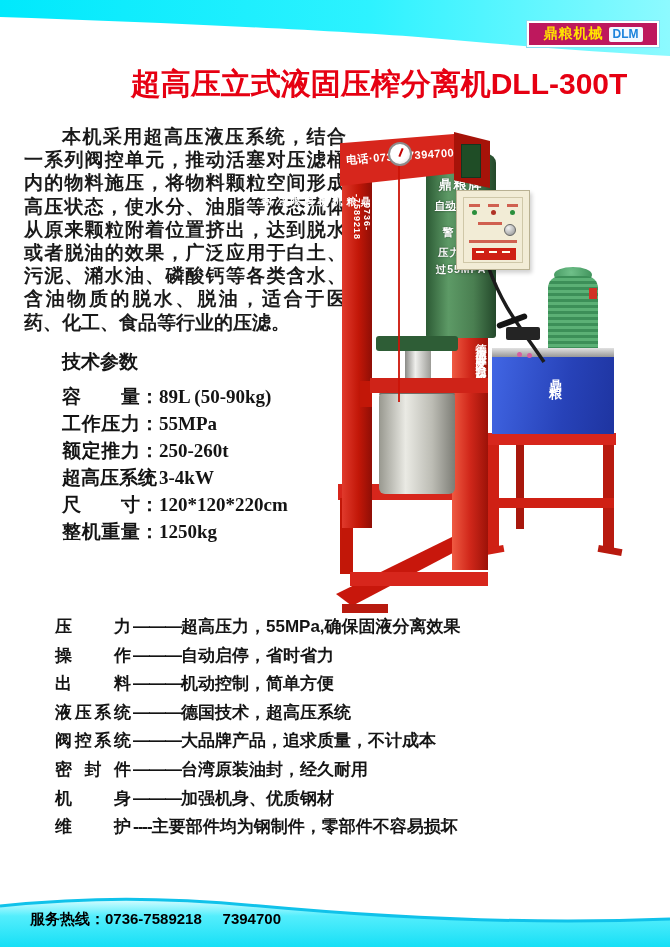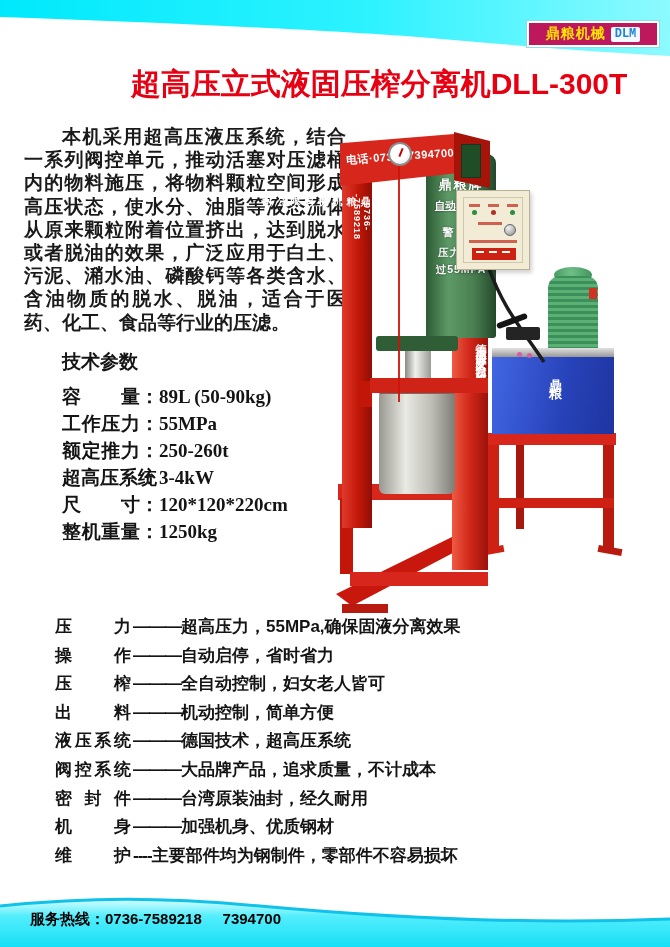--- a/index.html
+++ b/index.html
@@ -10,21 +10,21 @@
   svg{display:block;}
   
   .header-wave{position:absolute;left:0;top:0;width:670px;height:62px;}
   .brand-badge{
     position:absolute;left:527px;top:21px;width:132px;height:26px;
     background:#be185d;border:2px solid #ffffff;outline:1px solid #8adcf2;
     display:flex;align-items:center;justify-content:center;gap:5px;box-sizing:border-box;
   }
   .brand-cn{color:#ffe400;font-weight:800;font-size:14px;letter-spacing:1px;}
   .brand-chip{background:#f4f8ff;color:#1d83dc;font-weight:900;font-size:12px;
-    padding:0 4px;line-height:15px;border-radius:2px;font-family:Liberation Mono, monospace;}
+    padding:0 4px;line-height:15px;border-radius:2px;}
   .doc-title{
     position:absolute;left:0;top:64px;width:670px;text-align:center;
     color:#e60012;font-size:30px;font-weight:900;letter-spacing:0px;white-space:nowrap;padding-left:44px;
   }
   
   .intro{
     position:absolute;left:24px;top:125px;width:322px;
     font-size:19px;line-height:23.2px;font-weight:700;color:#1a1a1a;
     text-align:justify;text-indent:2em;
   }
@@ -252,21 +252,20 @@
     <div class="spec-row"><span class="jlabel spec-label">工作压力</span><span>：</span><span class="spec-value">55MPa</span></div>
     <div class="spec-row"><span class="jlabel spec-label">额定推力</span><span>：</span><span class="spec-value">250-260t</span></div>
     <div class="spec-row"><span class="jlabel spec-label">超高压系统</span><span>：</span><span class="spec-value">3-4kW</span></div>
     <div class="spec-row"><span class="jlabel spec-label">尺寸</span><span>：</span><span class="spec-value">120*120*220cm</span></div>
     <div class="spec-row"><span class="jlabel spec-label">整机重量</span><span>：</span><span class="spec-value">1250kg</span></div>
   </div>
 
   <div class="features">
     <div class="feat-row"><span class="jlabel feat-label">压力</span><span class="feat-sep">———</span><span>超高压力，55MPa,确保固液分离效果</span></div>
     <div class="feat-row"><span class="jlabel feat-label">操作</span><span class="feat-sep">———</span><span>自动启停，省时省力</span></div>
-    <div class="feat-row"><span class="jlabel feat-label">压榨</span><span class="feat-sep">———</span><span>全自动控制，妇女老人皆可</span></div>
     <div class="feat-row"><span class="jlabel feat-label">出料</span><span class="feat-sep">———</span><span>机动控制，简单方便</span></div>
     <div class="feat-row"><span class="jlabel feat-label">液压系统</span><span class="feat-sep">———</span><span>德国技术，超高压系统</span></div>
     <div class="feat-row"><span class="jlabel feat-label">阀控系统</span><span class="feat-sep">———</span><span>大品牌产品，追求质量，不计成本</span></div>
     <div class="feat-row"><span class="jlabel feat-label">密封件</span><span class="feat-sep">———</span><span>台湾原装油封，经久耐用</span></div>
     <div class="feat-row"><span class="jlabel feat-label">机身</span><span class="feat-sep">———</span><span>加强机身、优质钢材</span></div>
     <div class="feat-row"><span class="jlabel feat-label">维护</span><span class="feat-sep">----</span><span>主要部件均为钢制件，零部件不容易损坏</span></div>
   </div>
 
   <svg class="footer-wave" viewBox="0 0 670 67" preserveAspectRatio="none">
     <defs>

